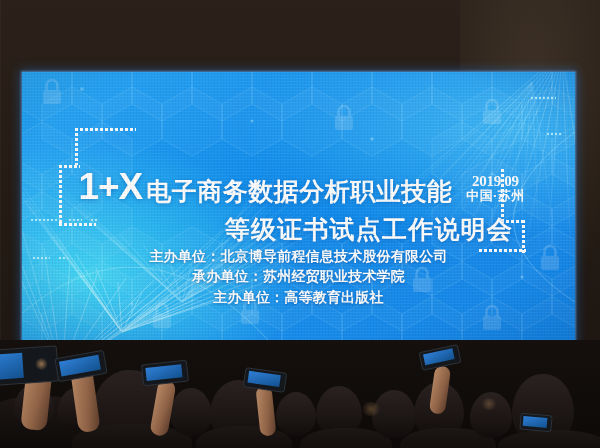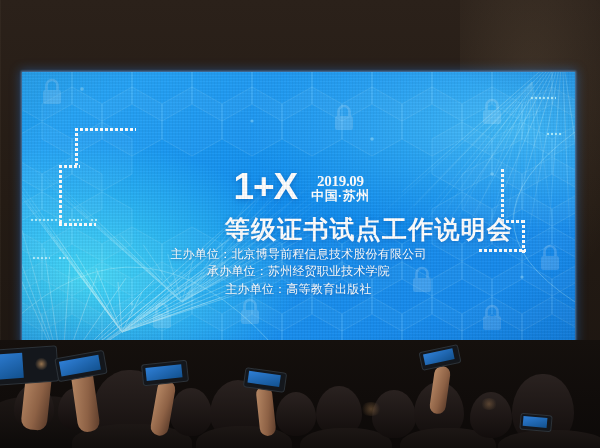--- a/index.html
+++ b/index.html
@@ -61,21 +61,21 @@
           letter-spacing:.5px;text-shadow:0 1px 5px rgba(0,70,160,.45);}
   .datebox{margin-left:10px;margin-bottom:1px;text-align:center;line-height:1.08;}
   .d-year{font-size:15px;font-weight:bold;color:#ffffff;letter-spacing:-.3px;font-family:Liberation Serif, serif;}
   .d-city{font-size:13px;font-weight:bold;color:#ffffff;letter-spacing:.4px;}
 
   .line2{margin-top:9px;text-align:right;padding-right:62px;}
   .t-sub{font-size:25px;font-weight:bold;color:#ffffff;letter-spacing:1.2px;
          text-shadow:0 1px 5px rgba(0,70,160,.45);}
 
   .orgs{position:absolute;left:0;top:174px;width:553px;text-align:center;}
-  .org-line{font-size:12px;font-weight:normal;color:#ffffff;line-height:1.45;
+  .org-line{font-size:14px;font-weight:bold;color:#ffffff;line-height:1.45;
             letter-spacing:.2px;text-shadow:0 1px 3px rgba(0,60,140,.5);text-align:center;}
 
   
   #audience{position:absolute;left:0;top:340px;width:600px;height:108px;
             overflow:hidden;background:linear-gradient(180deg,#15100d 0%,#0c0908 100%);}
   .head{position:absolute;border-radius:50% 50% 46% 46%/58% 58% 42% 42%;
         background:linear-gradient(180deg,#2a2220 0%,#120d0c 100%);}
   .shoulder{position:absolute;border-radius:46% 46% 0 0;
         background:linear-gradient(180deg,#1d1715 0%,#0a0807 100%);}
   .arm{position:absolute;border-radius:10px;
@@ -308,20 +308,21 @@
         <div class="dotline-v" style="left:499px;top:147px;height:34px;"></div>
         <div class="dotline-h" style="left:456px;top:176px;width:48px;"></div>
       </div>
       <div class="dots-sm" style="left:508px;top:24px;width:26px;"></div>
       <div class="dots-sm" style="left:524px;top:60px;width:16px;"></div>
 
       <div class="title-wrap">
 
         <div class="line1">
           <span class="logo1x">1+X</span>
+          <span class="t-main">电子商务数据分析职业技能</span>
           <span class="datebox">
             <div class="d-year">2019.09</div>
             <div class="d-city">中国·苏州</div>
           </span>
         </div>
 
         <div class="line2">
           <span class="t-sub">等级证书试点工作说明会</span>
         </div>
       </div>

